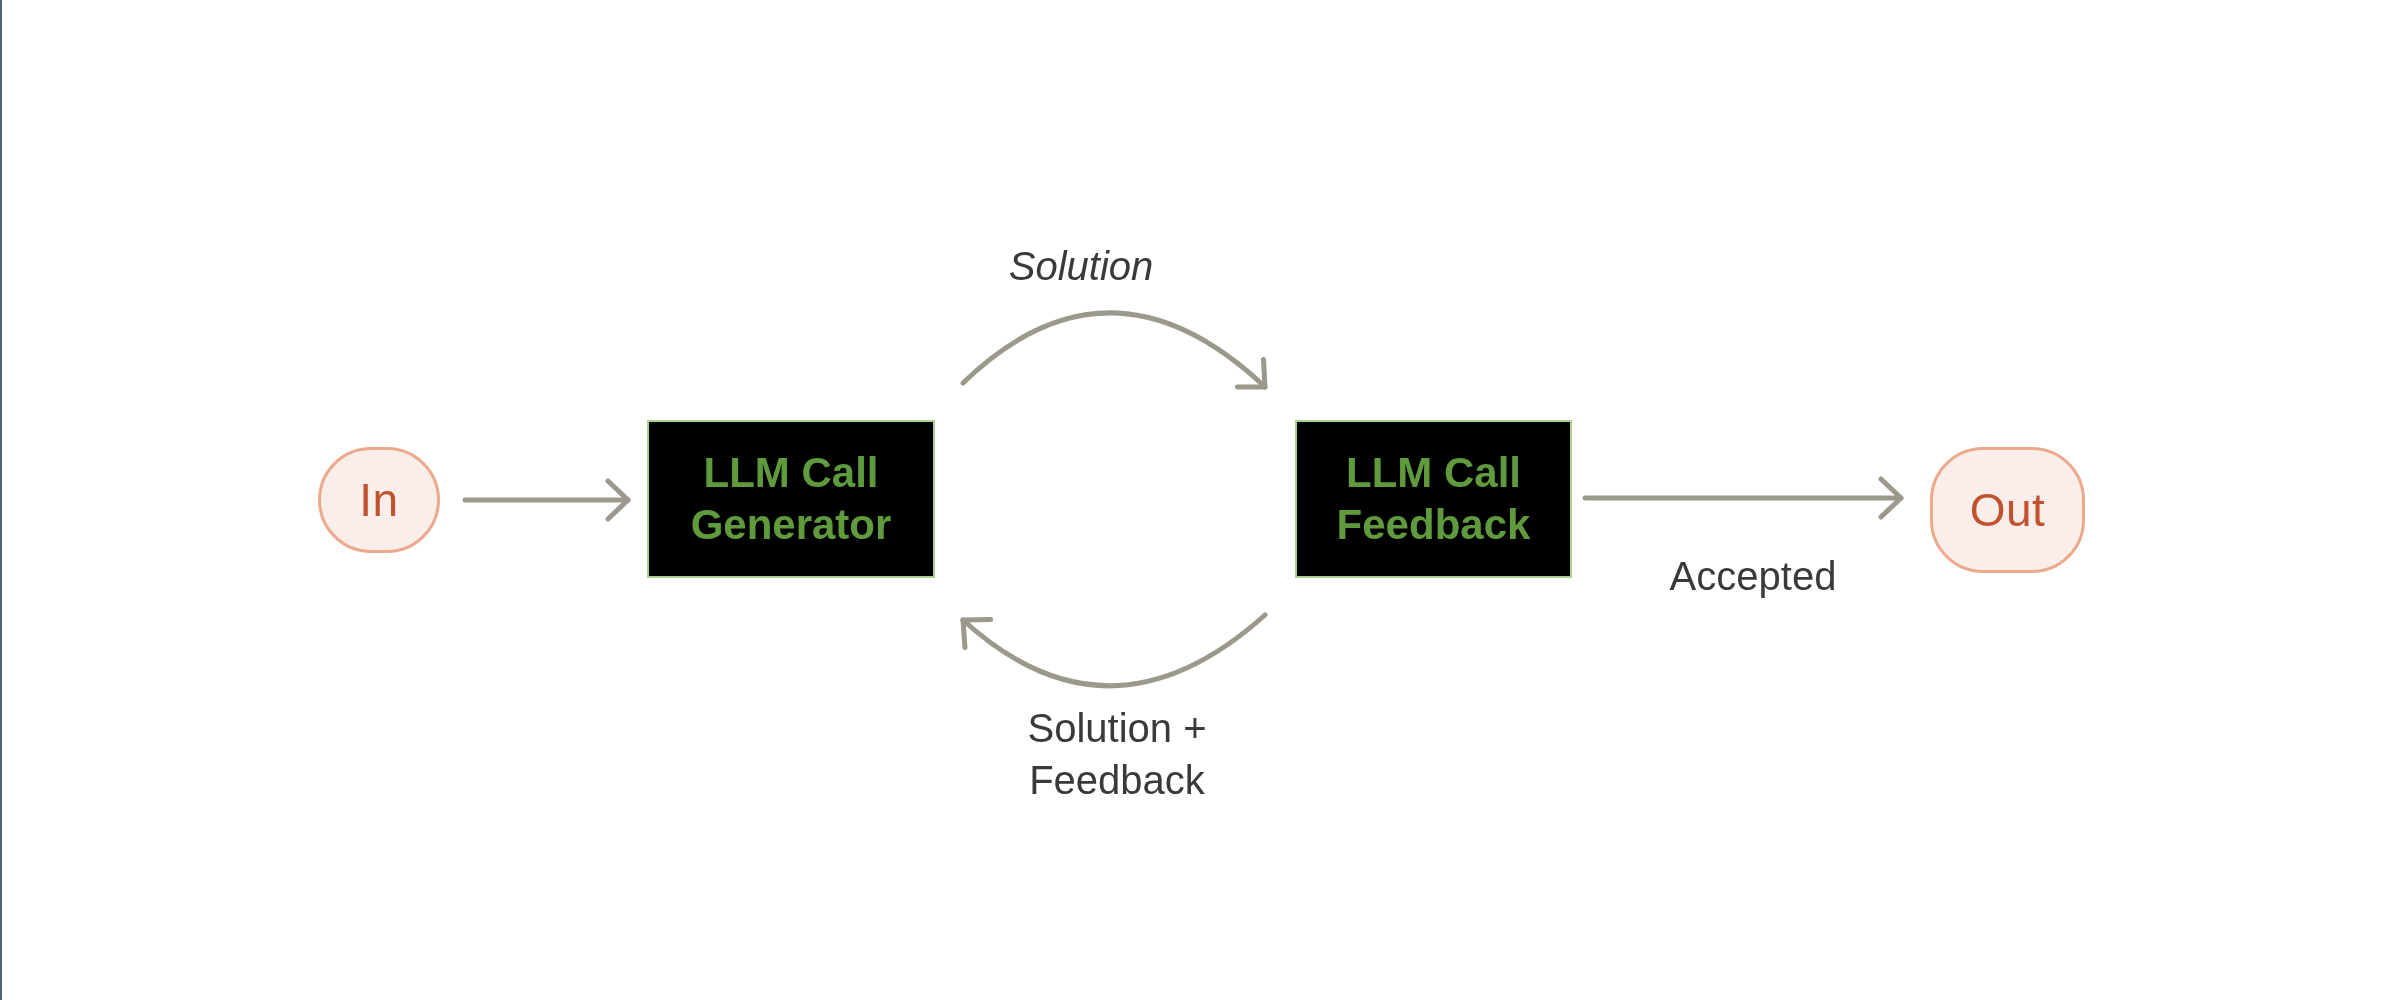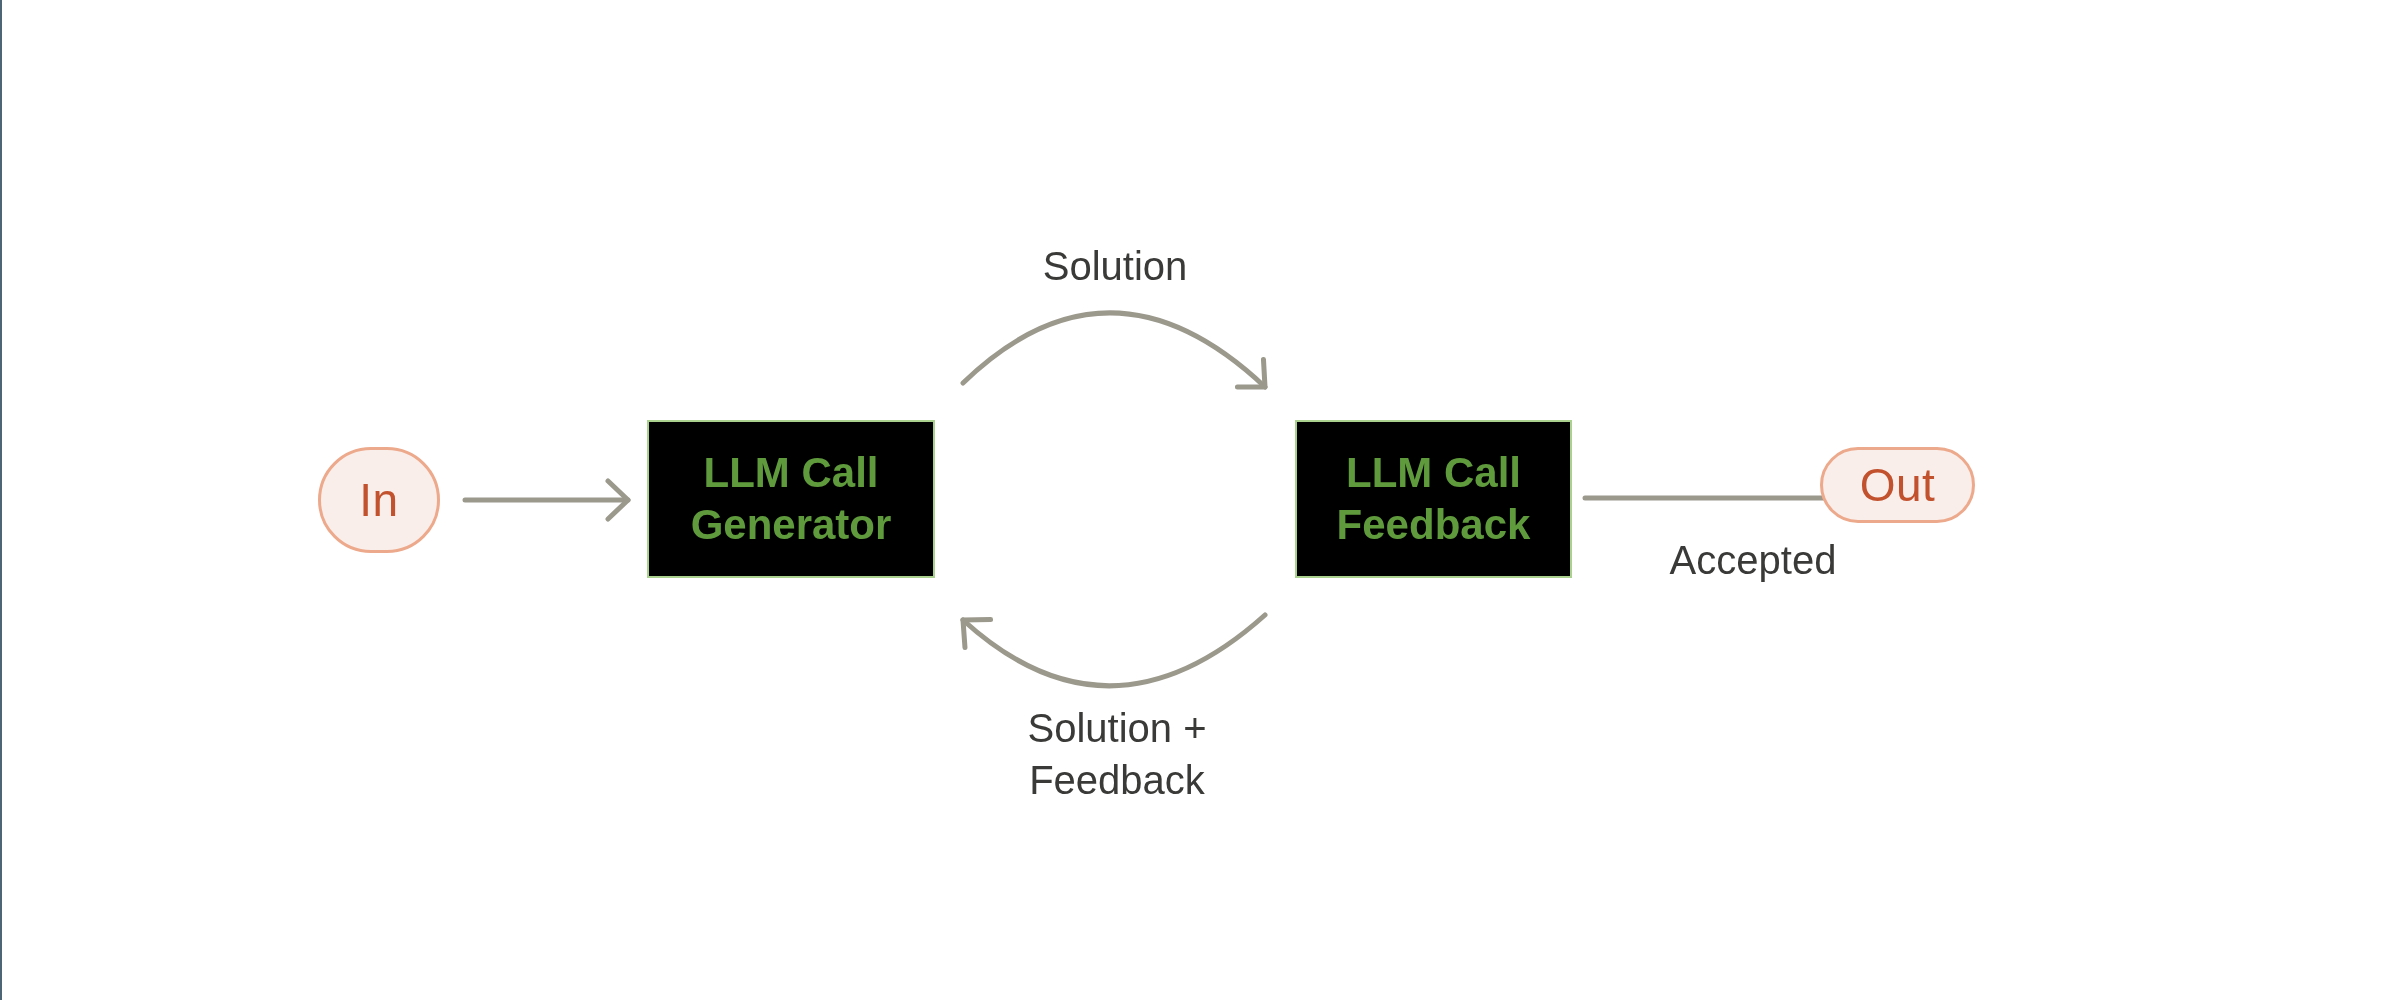--- a/index.html
+++ b/index.html
@@ -38,43 +38,43 @@
   .pill {
     background: #faeeea;
     border: 3px solid #eda98c;
     border-radius: 53px;
     color: #c2512e;
     font-weight: normal;
     font-size: 46px;
     letter-spacing: 0.5px;
   }
   .pill-in  { left: 318px; top: 447px; width: 122px; height: 106px; }
-  .pill-out { left: 1820px; top: 447px; width: 155px; height: 76px; }
+  .pill-out { left: 1930px; top: 447px; width: 155px; height: 126px; }
   .llm-box {
     background: #000000;
     border: 2px solid #abd18f;
     color: #5f9b3c;
     font-weight: bold;
     font-size: 42px;
     line-height: 1.25;
   }
   .box-generator { left: 647px;  top: 420px; width: 288px; height: 158px; }
   .box-evaluator { left: 1295px; top: 420px; width: 277px; height: 158px; }
   .llm-box .line { display: block; }
   .edge-label {
     position: absolute;
     transform: translateX(-50%);
     color: #3a3a38;
     font-size: 40px;
     line-height: 1.3;
     text-align: center;
     white-space: nowrap;
   }
-  .label-solution { left: 1115px; top: 240px; }
-  .label-accepted { left: 1753px; top: 534px; text-align: right; }
+  .label-solution { left: 1081px; top: 240px; font-style: italic; }
+  .label-accepted { left: 1753px; top: 550px; text-align: right; }
   .label-rejected { left: 1117px; top: 702px; }
   .label-rejected .line { display: block; }
 </style>
 </head>
 <body>
 
 <div class="canvas">
 
   <div class="edge-line-left"></div>
 

